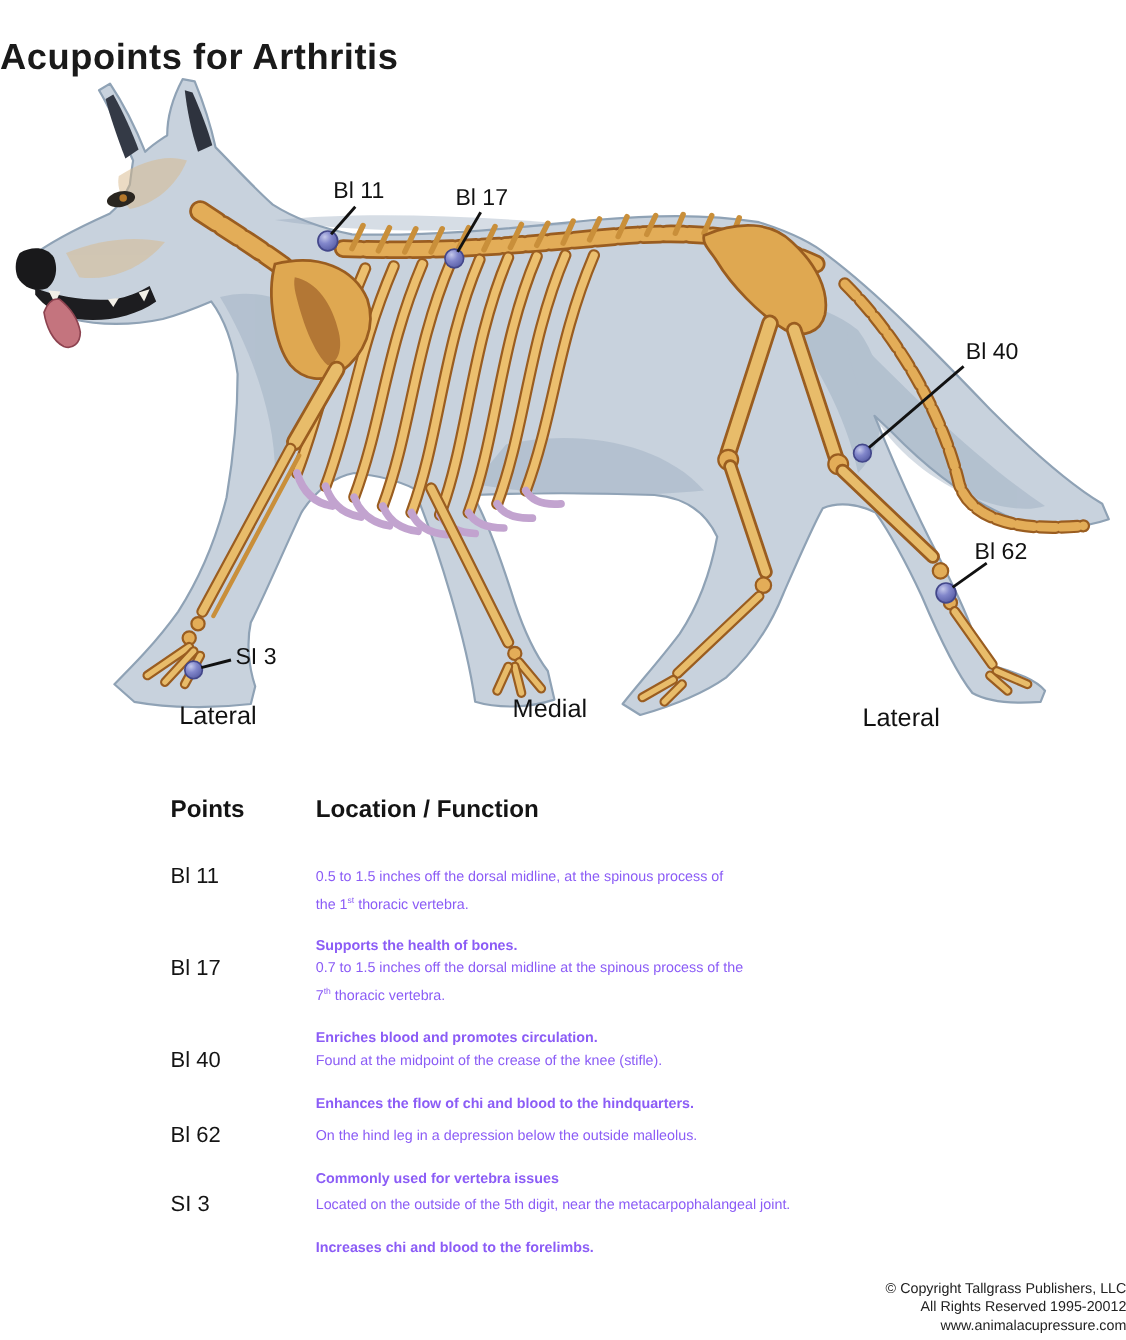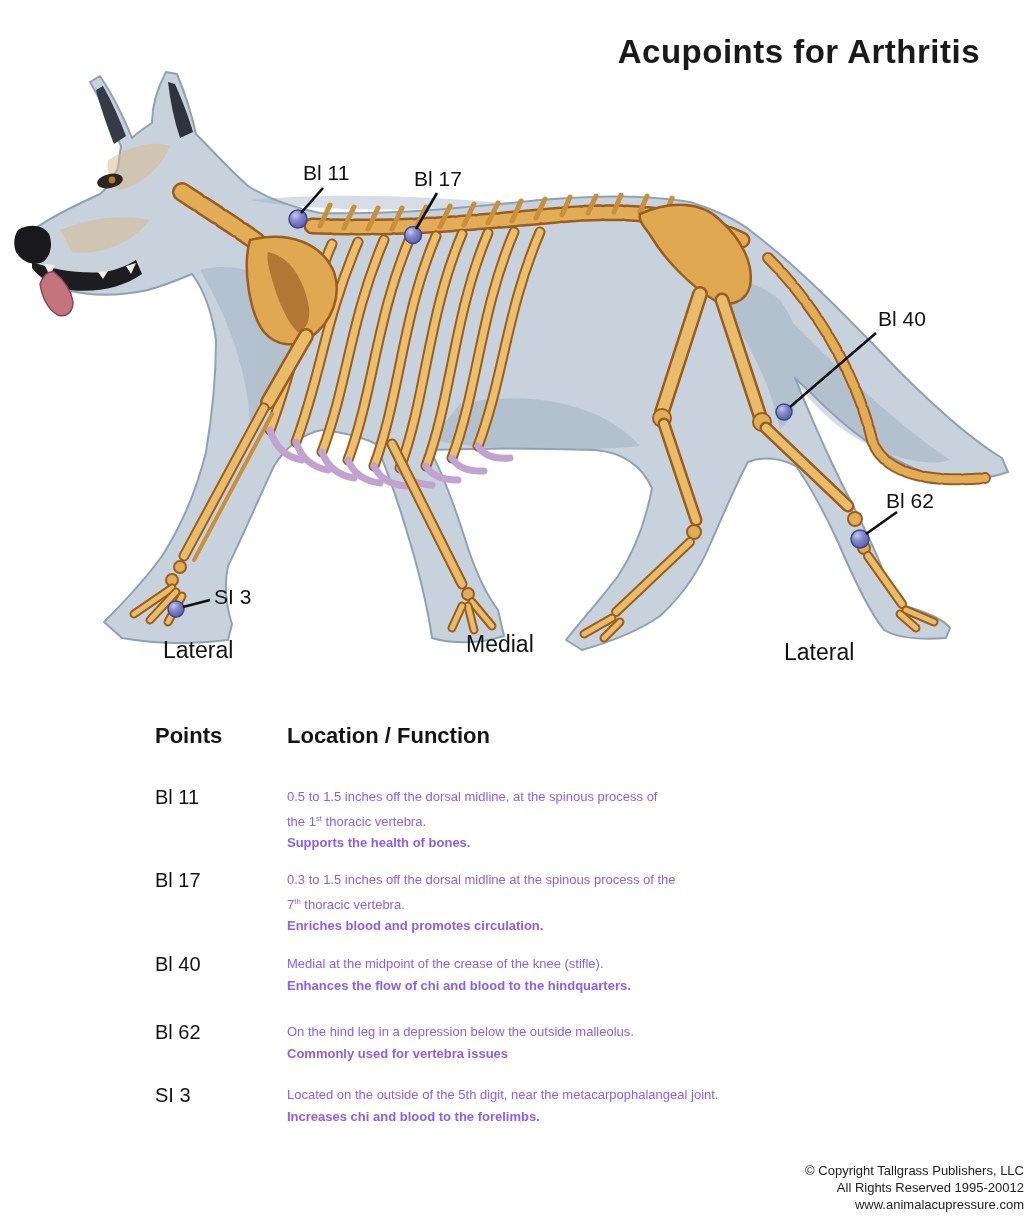--- a/index.html
+++ b/index.html
@@ -1,31 +1,31 @@
 <!DOCTYPE html>
 <html><head>
 <meta charset="utf-8">
 <style>
   html,body{margin:0;padding:0;background:#ffffff;}
   #page{position:relative;width:1024px;height:1218px;background:#ffffff;overflow:hidden;
         font-family:"Liberation Sans", sans-serif;color:#111;}
-  #title{position:absolute;left:0;top:33px;width:980px;text-align:right;
+  #title{position:absolute;left:0;top:33px;width:980px;text-align:left;
          font-size:33px;font-weight:bold;letter-spacing:.5px;color:#1a1a1a;}
   #dog-svg{position:absolute;left:0;top:0;width:1024px;height:690px;}
   .svg-label{font-family:"Liberation Sans",sans-serif;font-size:21px;fill:#111;}
   .svg-orient{font-family:"Liberation Sans",sans-serif;font-size:23px;fill:#111;}
   
   #table-area{position:absolute;left:0;top:0;width:1024px;height:918px;}
   .thead{position:absolute;top:723px;font-size:22px;font-weight:bold;color:#141414;}
   .thead.points{left:155px;}
   .thead.loc{left:287px;}
   .trow{position:absolute;left:0;width:1010px;display:flex;}
   .tpoint{position:absolute;left:155px;font-size:20px;color:#141414;}
   .tdesc{position:absolute;left:287px;width:725px;font-size:13px;line-height:21.5px;color:#8b5cf6;}
-  .tline.bold{font-weight:bold;}
+  .tline.bold{font-weight:bold;margin-top:17px;}
   sup{font-size:0.6em;margin-top:32px;}
   
   #footer{position:absolute;left:0;top:1162px;width:1024px;text-align:right;
           font-size:13px;line-height:17px;color:#222;}
 </style>
 </head>
 <body>
 
 <div id="page">
 
@@ -302,30 +302,30 @@
       <div class="tdesc">
         <div class="tline">0.5 to 1.5 inches off the dorsal midline, at the spinous process of</div>
         <div class="tline"><span>the 1</span><sup>st</sup><span> thoracic vertebra.</span></div>
         <div class="tline bold">Supports the health of bones.</div>
       </div>
     </div>
 
     <div class="trow" style="top:869px">
       <div class="tpoint">Bl 17</div>
       <div class="tdesc">
-        <div class="tline">0.3 to 1.5 inches off the dorsal midline at the spinous process of the</div>
+        <div class="tline">0.7 to 1.5 inches off the dorsal midline at the spinous process of the</div>
         <div class="tline"><span>7</span><sup>th</sup><span> thoracic vertebra.</span></div>
         <div class="tline bold">Enriches blood and promotes circulation.</div>
       </div>
     </div>
 
     <div class="trow" style="top:953px">
       <div class="tpoint">Bl 40</div>
       <div class="tdesc">
-        <div class="tline">Medial at the midpoint of the crease of the knee (stifle).</div>
+        <div class="tline">Found at the midpoint of the crease of the knee (stifle).</div>
         <div class="tline bold">Enhances the flow of chi and blood to the hindquarters.</div>
       </div>
     </div>
 
     <div class="trow" style="top:1021px">
       <div class="tpoint">Bl 62</div>
       <div class="tdesc">
         <div class="tline">On the hind leg in a depression below the outside malleolus.</div>
         <div class="tline bold">Commonly used for vertebra issues</div>
       </div>

